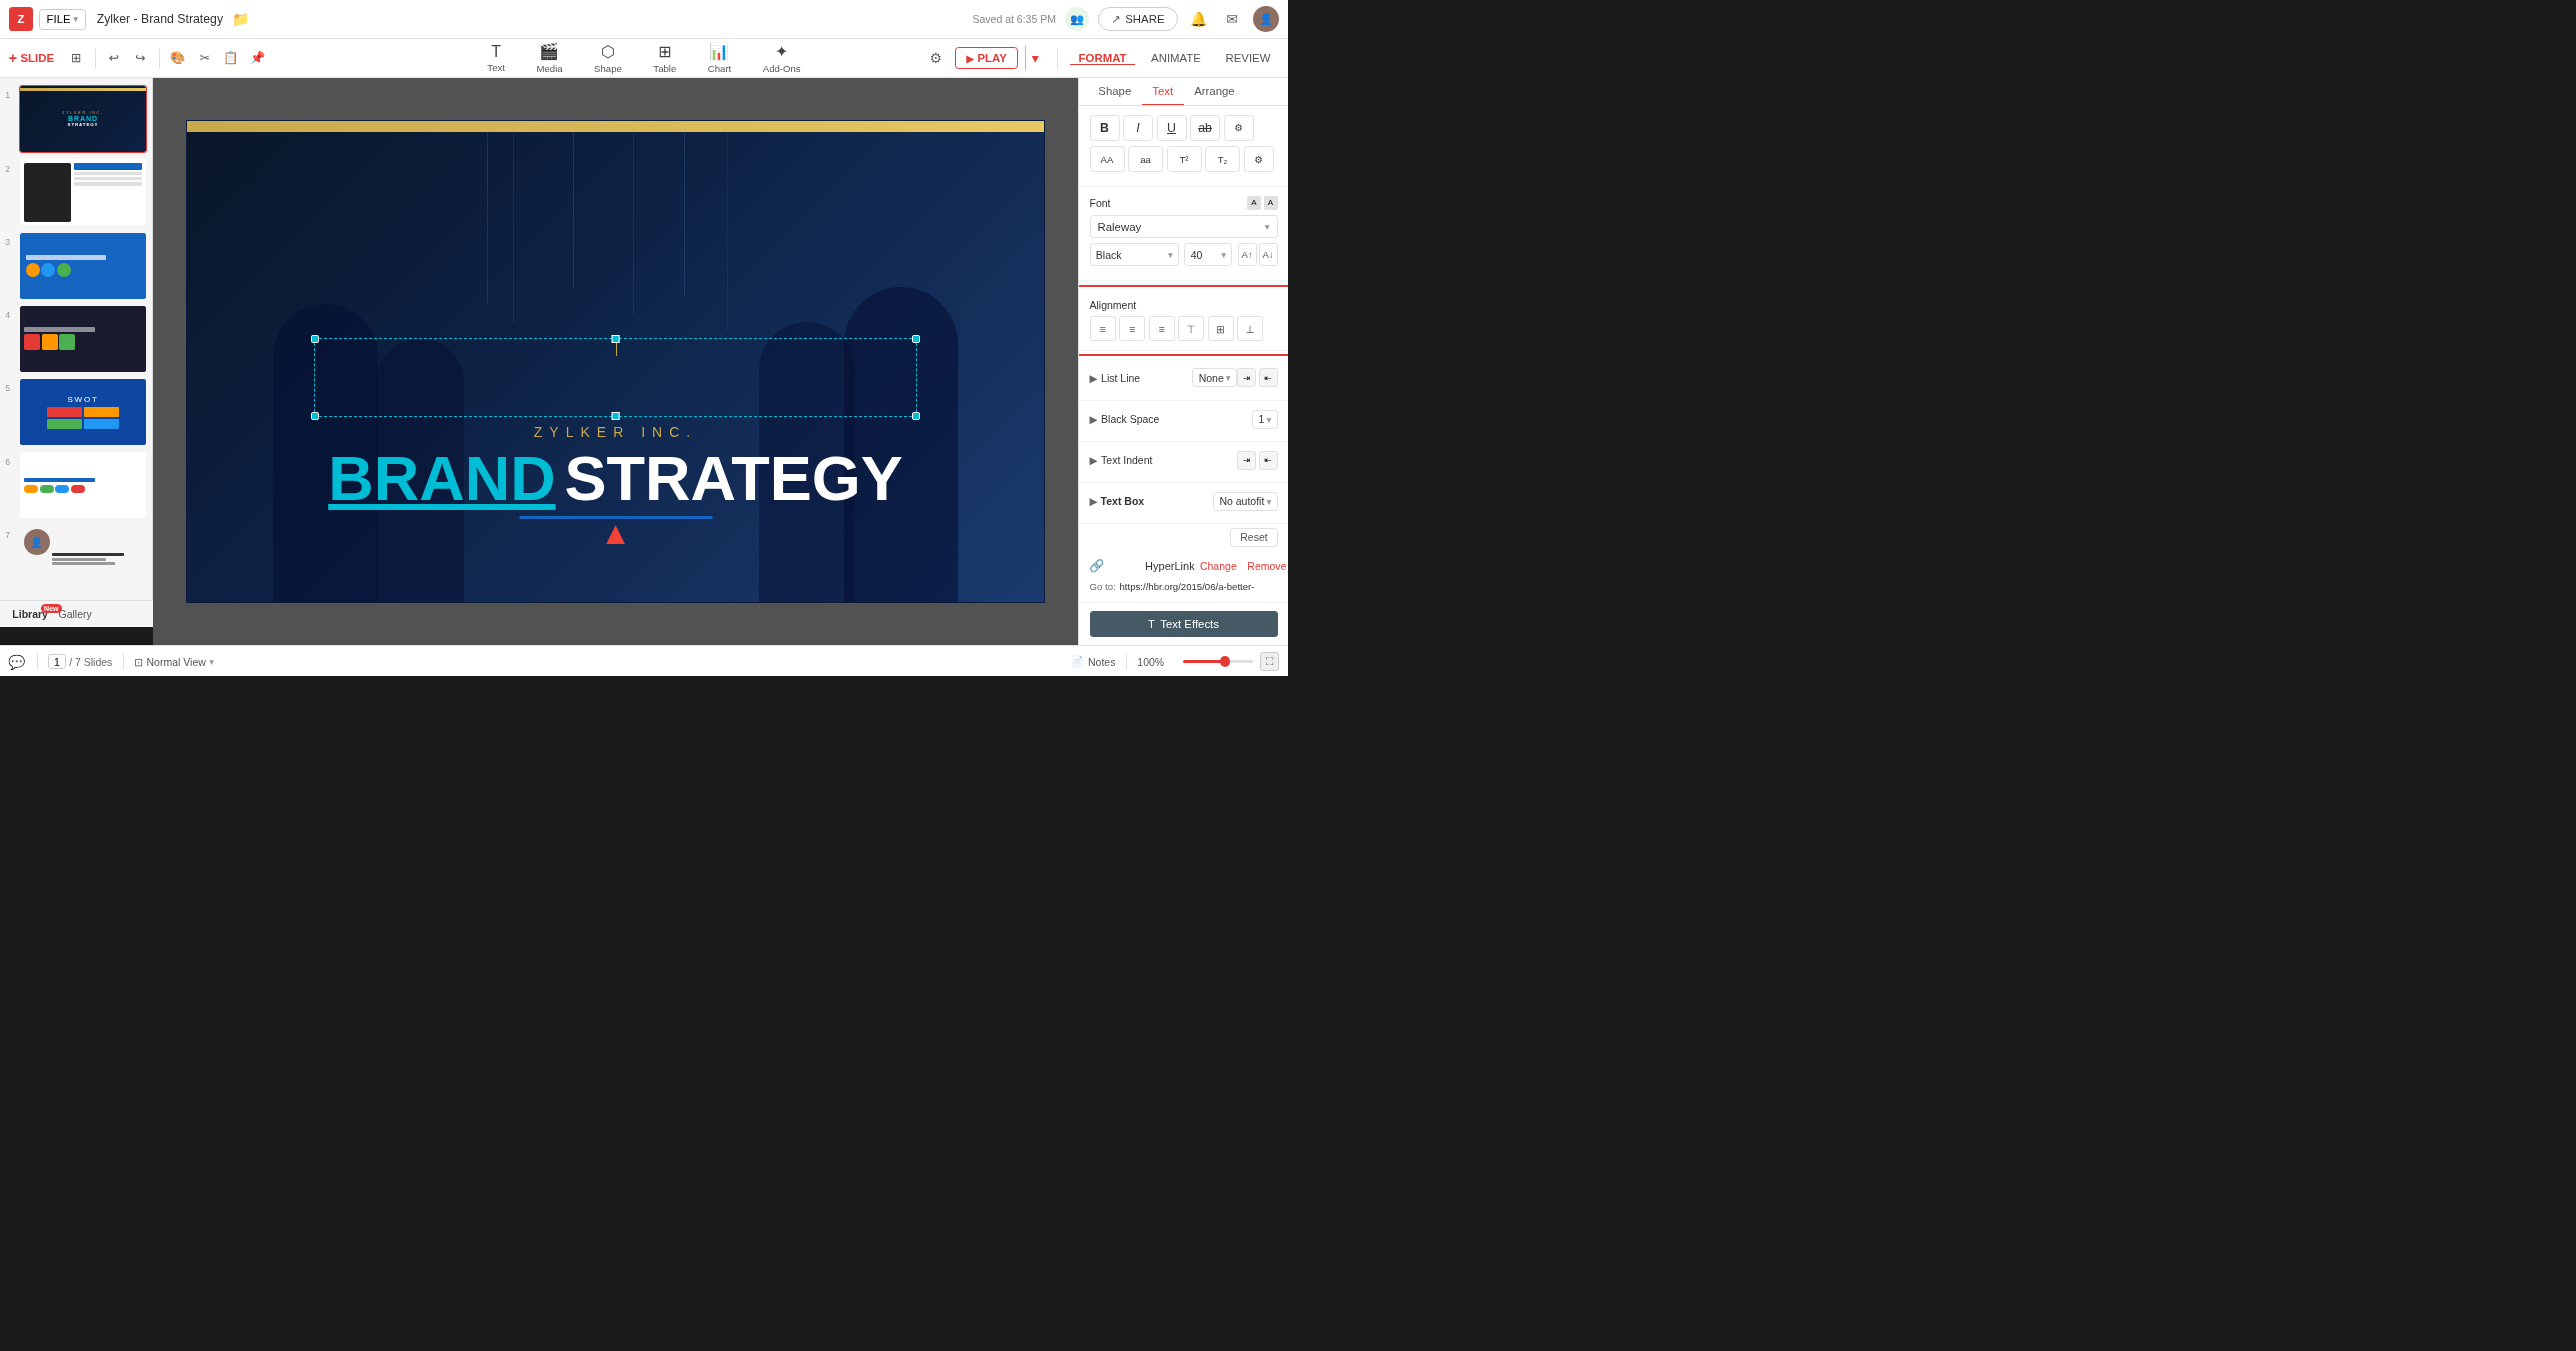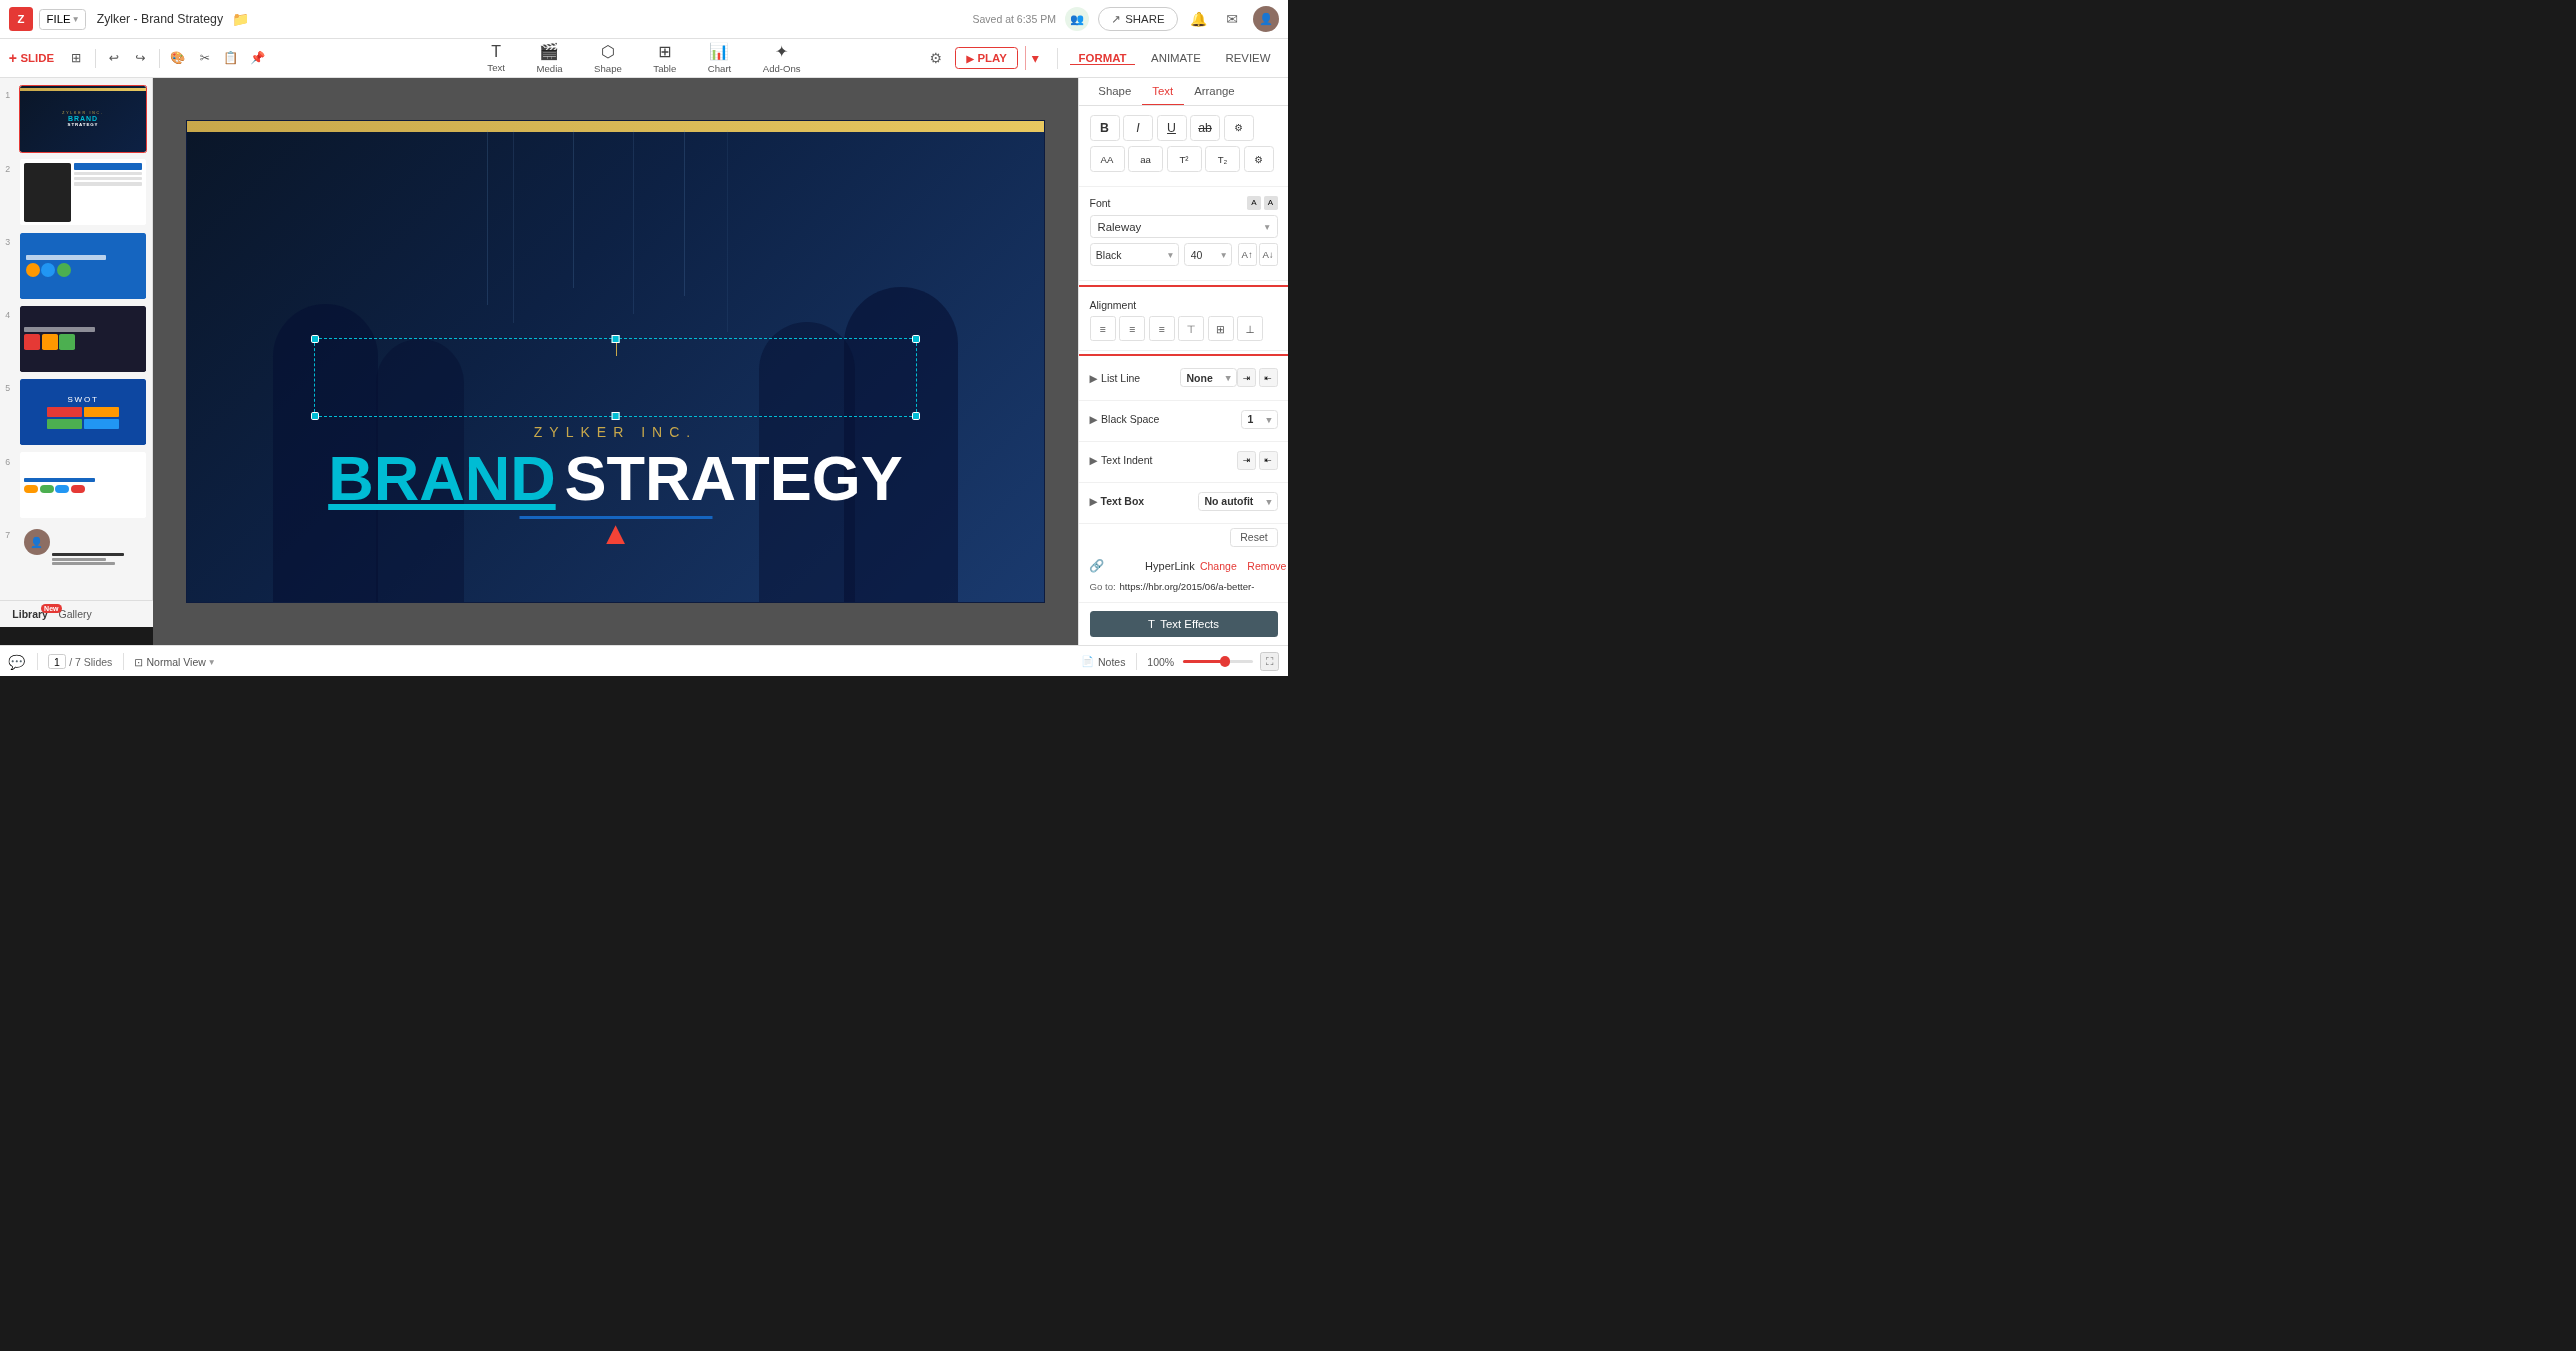--- a/index.html
+++ b/index.html
@@ -110,21 +110,21 @@
     .size-btns { display: flex; gap: 1.8px; }
     .size-btn { width: 19px; height: 23px; border: 0.9px solid #e0e0e0; border-radius: 2.6px; background: #fff; display: flex; align-items: center; justify-content: center; cursor: pointer; font-size: 9.6px; color: #555; }
 
     .red-divider { width: 100%; height: 1.8px; background: #e53935; margin: 3.5px 0; }
 
     .align-row { display: flex; gap: 3.5px; flex-wrap: wrap; }
     .align-btn { width: 26px; height: 24.5px; border: 0.9px solid #e0e0e0; border-radius: 2.6px; background: #fff; display: flex; align-items: center; justify-content: center; font-size: 12.3px; cursor: pointer; color: #555; }
 
     .prop-row { display: flex; align-items: center; justify-content: space-between; margin-bottom: 3.5px; }
     .expand-icon { color: #666; font-size: 10.5px; cursor: pointer; }
-    .none-select { border: 0.9px solid #e0e0e0; border-radius: 3.5px; padding: 2.6px 5.3px; font-size: 10.5px; color: #333; background: #fff; cursor: pointer; display: flex; align-items: center; gap: 13px; font-weight: bold; }
+    .none-select { border: 0.9px solid #e0e0e0; border-radius: 3.5px; padding: 2.6px 5.3px; font-size: 10.5px; color: #333; background: #fff; cursor: pointer; display: flex; align-items: center; gap: 2px; }
     .list-icons { display: flex; gap: 2.6px; }
     .list-icon-btn { width: 19px; height: 19px; border: 0.9px solid #e0e0e0; border-radius: 2.6px; background: #f5f5f5; display: flex; align-items: center; justify-content: center; font-size: 8.8px; cursor: pointer; }
 
     .hyperlink-section { padding: 8.8px 10.5px; border-bottom: 0.9px solid #f0f0f0; }
     .hyperlink-row { display: flex; align-items: center; gap: 5.3px; margin-bottom: 3.5px; }
     .link-icon { font-size: 12.3px; color: #555; }
     .hyperlink-label { font-size: 11px; color: #333; font-weight: 400; margin-left: 35px; }
     .change-link { font-size: 10.5px; color: #e53935; cursor: pointer; margin-left: auto; }
     .remove-link { font-size: 10.5px; color: #e53935; cursor: pointer; margin-left: 5.3px; }
     .go-to-text { font-size: 9.6px; color: #666; }
@@ -141,21 +141,21 @@
     
     .bottom-bar { height: 32px; background: #fff; border-top: 0.9px solid #e0e0e0; display: flex; align-items: center; padding: 0 8.8px; gap: 7px; }
     .chat-icon { font-size: 14px; color: #666; cursor: pointer; }
     .slide-num-input { width: 17.5px; text-align: center; border: 0.9px solid #ccc; border-radius: 2.6px; padding: 0.9px 1.8px; font-size: 10.5px; }
     .slide-total { font-size: 10.5px; color: #666; }
     .bottom-sep { width: 0.9px; height: 17.5px; background: #e0e0e0; margin: 0 3.5px; }
     .view-selector { display: flex; align-items: center; gap: 3.5px; font-size: 10.5px; color: #555; cursor: pointer; }
     .normal-view-icon { font-size: 10.5px; }
     .bottom-right { margin-left: auto; display: flex; align-items: center; gap: 7px; }
     .notes-btn { display: flex; align-items: center; gap: 3.5px; font-size: 10.5px; color: #555; cursor: pointer; }
-    .zoom-control { display: flex; align-items: center; gap: 9px; font-size: 10.5px; color: #555; }
+    .zoom-control { display: flex; align-items: center; gap: 19px; font-size: 10.5px; color: #555; }
     .zoom-slider-container { position: relative; width: 70px; height: 3.5px; background: #e0e0e0; border-radius: 1.8px; }
     .zoom-slider-fill { width: 60%; height: 100%; background: #e53935; border-radius: 1.8px; }
     .zoom-thumb { width: 10.5px; height: 10.5px; background: #e53935; border-radius: 50%; position: absolute; top: -3.5px; left: calc(60% - 5.3px); }
     .fullscreen-btn { width: 19px; height: 19px; border: 0.9px solid #ccc; border-radius: 2.6px; display: flex; align-items: center; justify-content: center; font-size: 10.5px; color: #666; cursor: pointer; }
 
     
     .thumb-brand { font-size: 7px; font-weight: bold; color: #00bcd4; letter-spacing: 0.9px; }
     .thumb-strategy { font-size: 4.4px; font-weight: bold; color: #fff; letter-spacing: 0.9px; }
     .thumb-zylker { font-size: 3.5px; color: #c8a84b; letter-spacing: 1.8px; }
 

